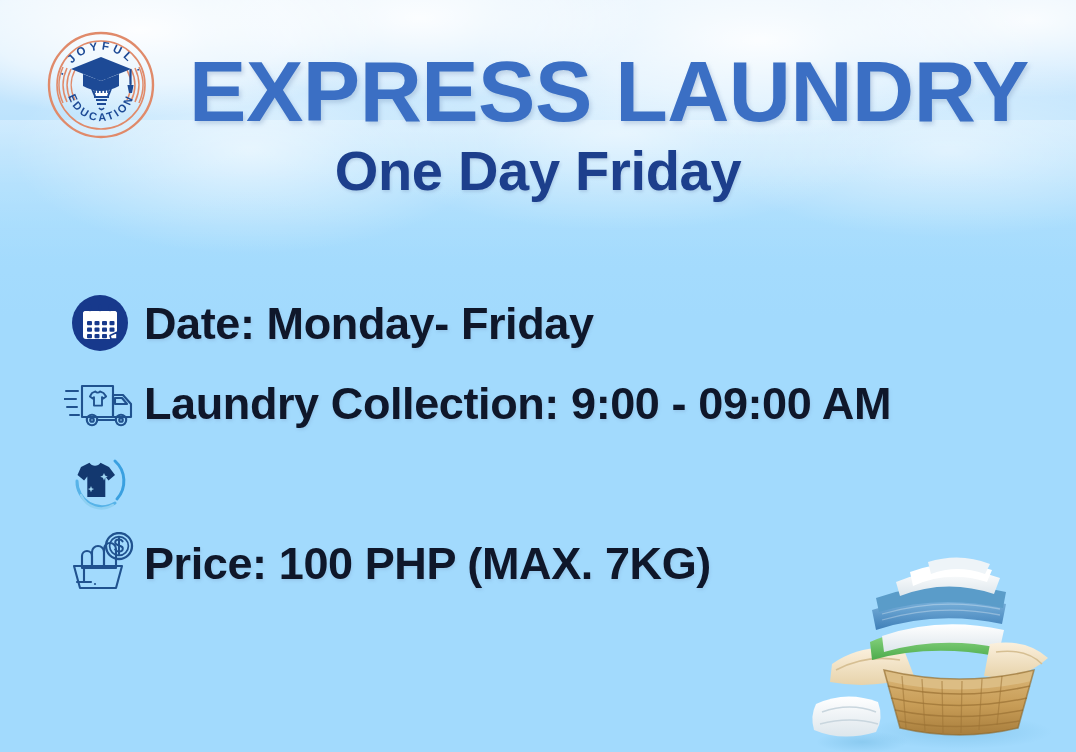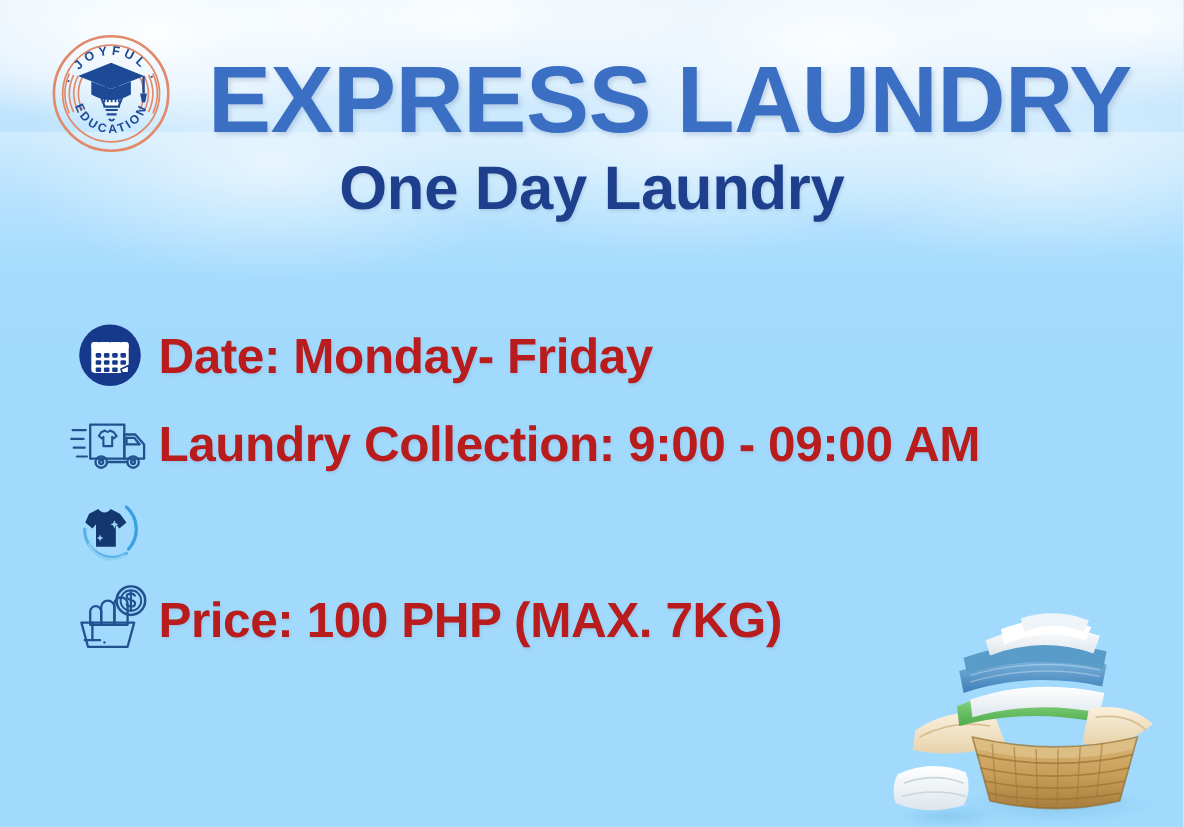--- a/index.html
+++ b/index.html
@@ -96,21 +96,21 @@
     height: 72px;
     display: flex;
     align-items: center;
     justify-content: center;
   }
   .row-icon svg { display: block; }
   .row-text {
     font-size: 45px;
     line-height: 1;
     font-weight: 800;
-    color: #b91c1c;
+    color: #0f172a;
     letter-spacing: -0.4px;
     white-space: nowrap;
     text-shadow: 1px 2px 3px rgba(120,150,190,.25);
   }
 
   
   .basket-wrap {
     position: absolute;
     right: 0;
     bottom: 0;
@@ -170,21 +170,21 @@
       <g fill="#1d4a96">
         <path d="M 56 28 L 86 40 L 56 52 L 26 40 Z"></path>
         <path d="M 38 45 L 38 57 q 18 10 36 0 L 74 45 L 56 52 Z"></path>
         <rect x="84.4" y="40" width="2.2" height="16" rx="1"></rect>
         <path d="M 82.4 56 l 6.2 0 l -1.6 8 l -3 0 z"></path>
       </g>
     </svg>
   </div>
 
   <div class="title">EXPRESS LAUNDRY</div>
-  <div class="subtitle">One Day Laundry</div>
+  <div class="subtitle">One Day Friday</div>
 
   <div class="rows">
 
     <div class="row">
       <span class="row-icon">
         <svg width="58" height="58" viewBox="0 0 58 58" xmlns="http://www.w3.org/2000/svg">
           <circle cx="29" cy="29" r="28" fill="#17398c"></circle>
           <rect x="12" y="17" width="34" height="28" rx="3" fill="#ffffff"></rect>
           <rect x="12" y="17" width="34" height="7" rx="3" fill="#ffffff"></rect>
           <g fill="none" stroke="#17398c" stroke-width="2.6" stroke-linecap="round">

